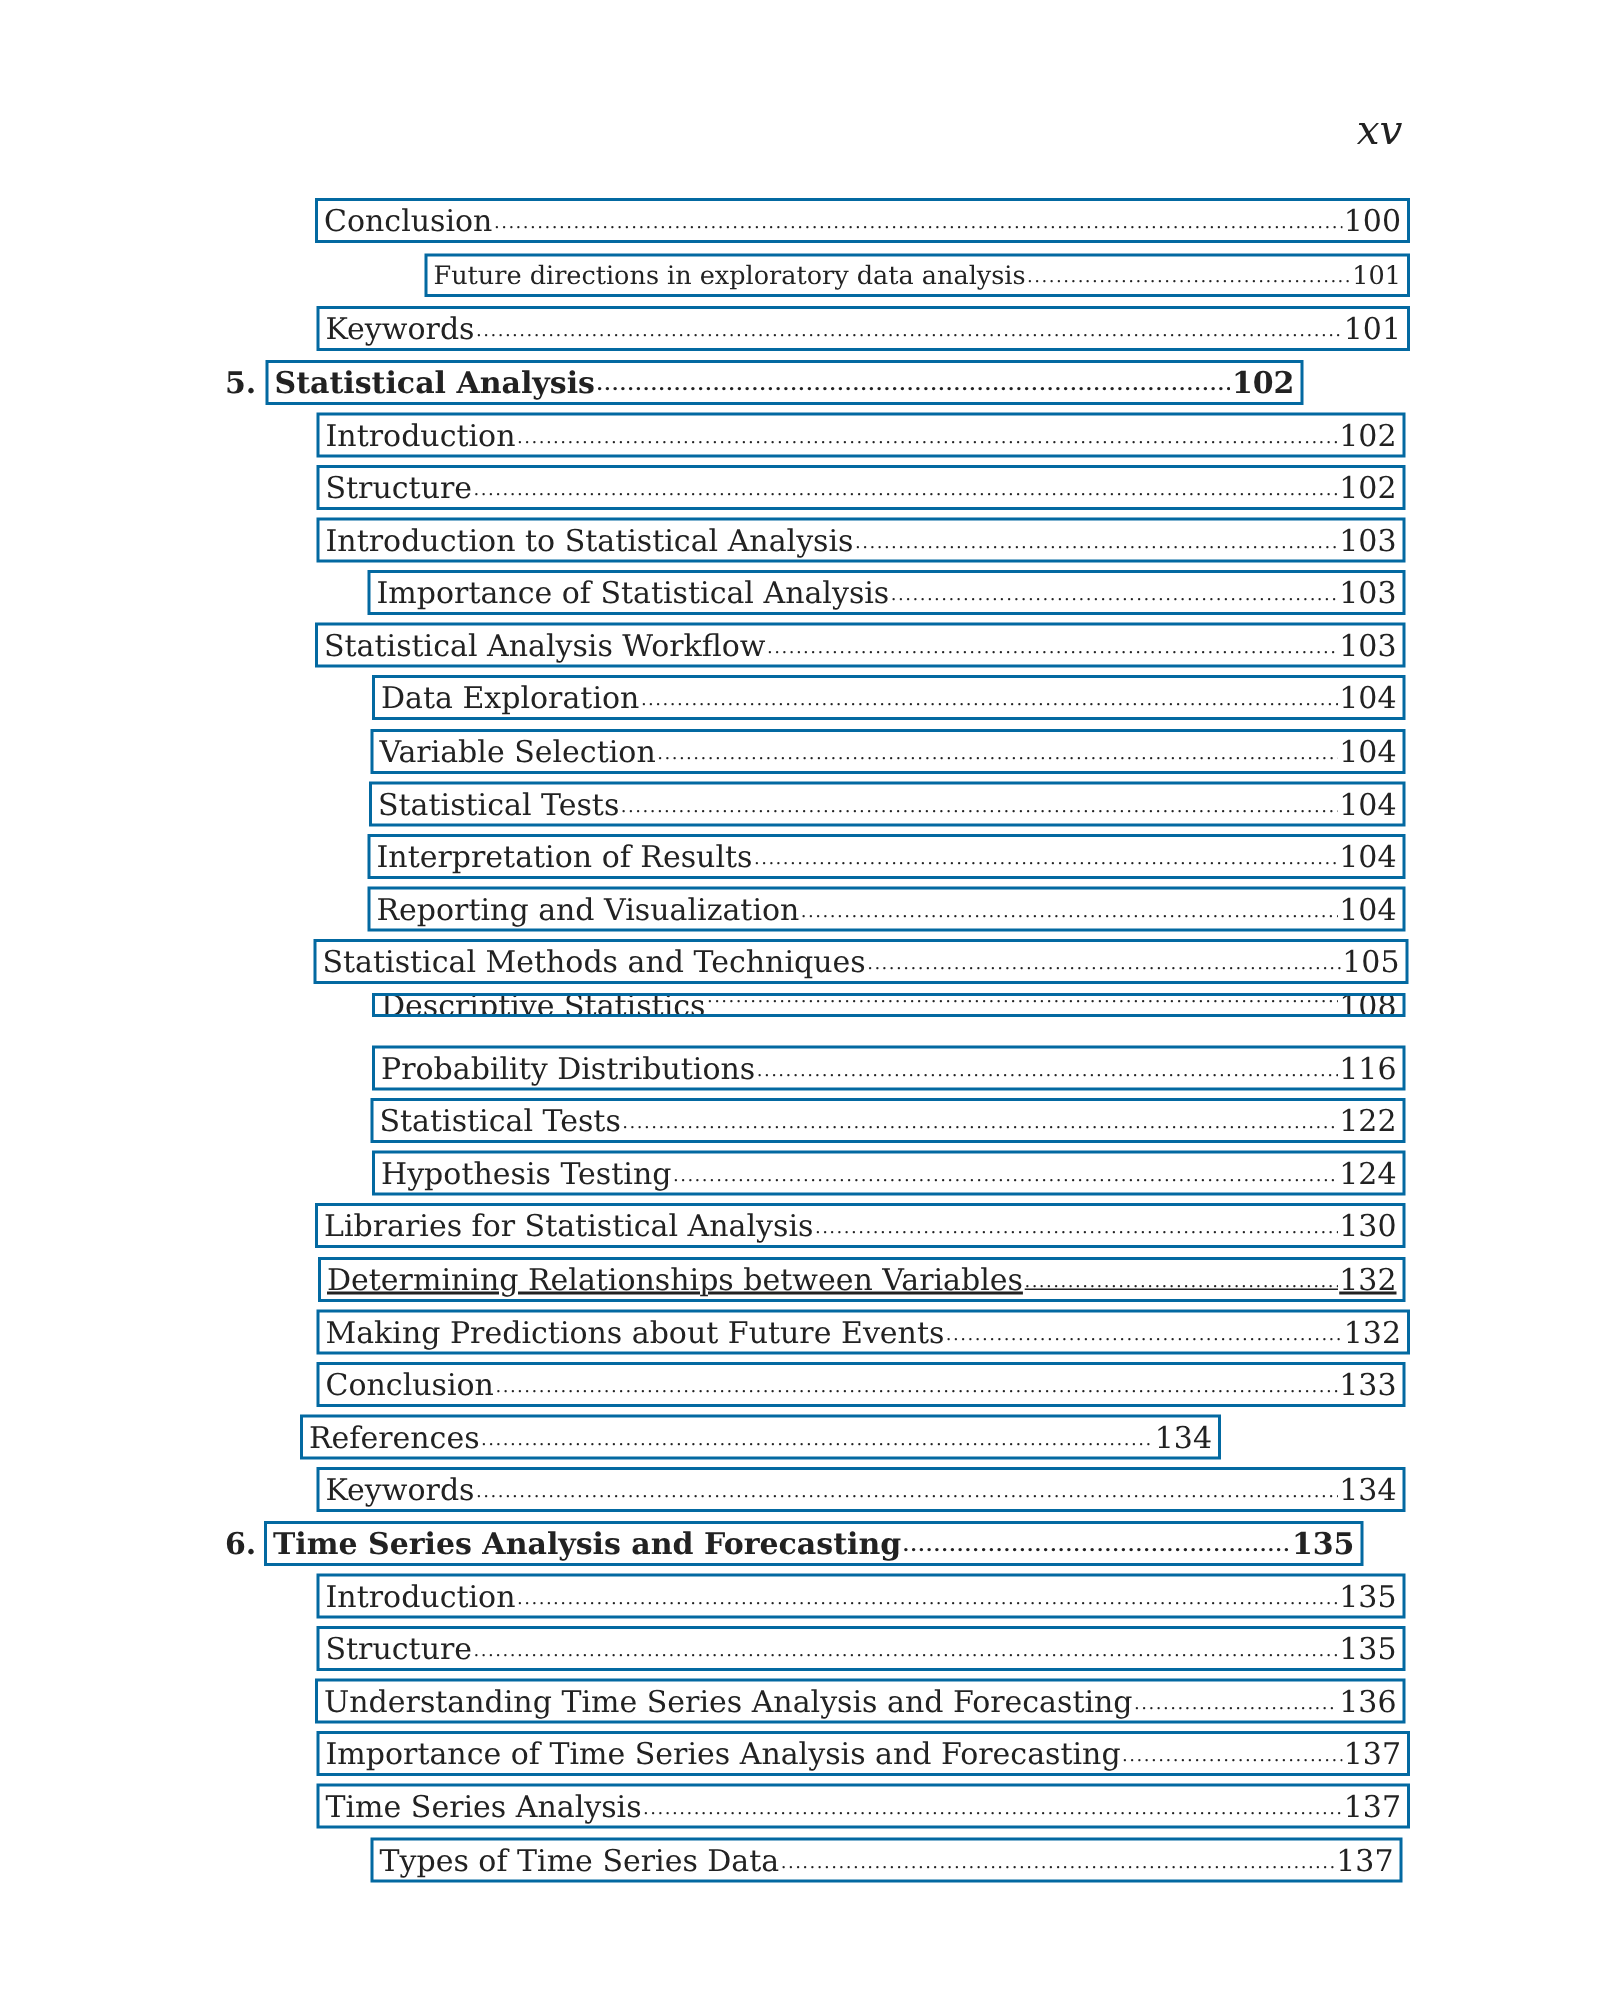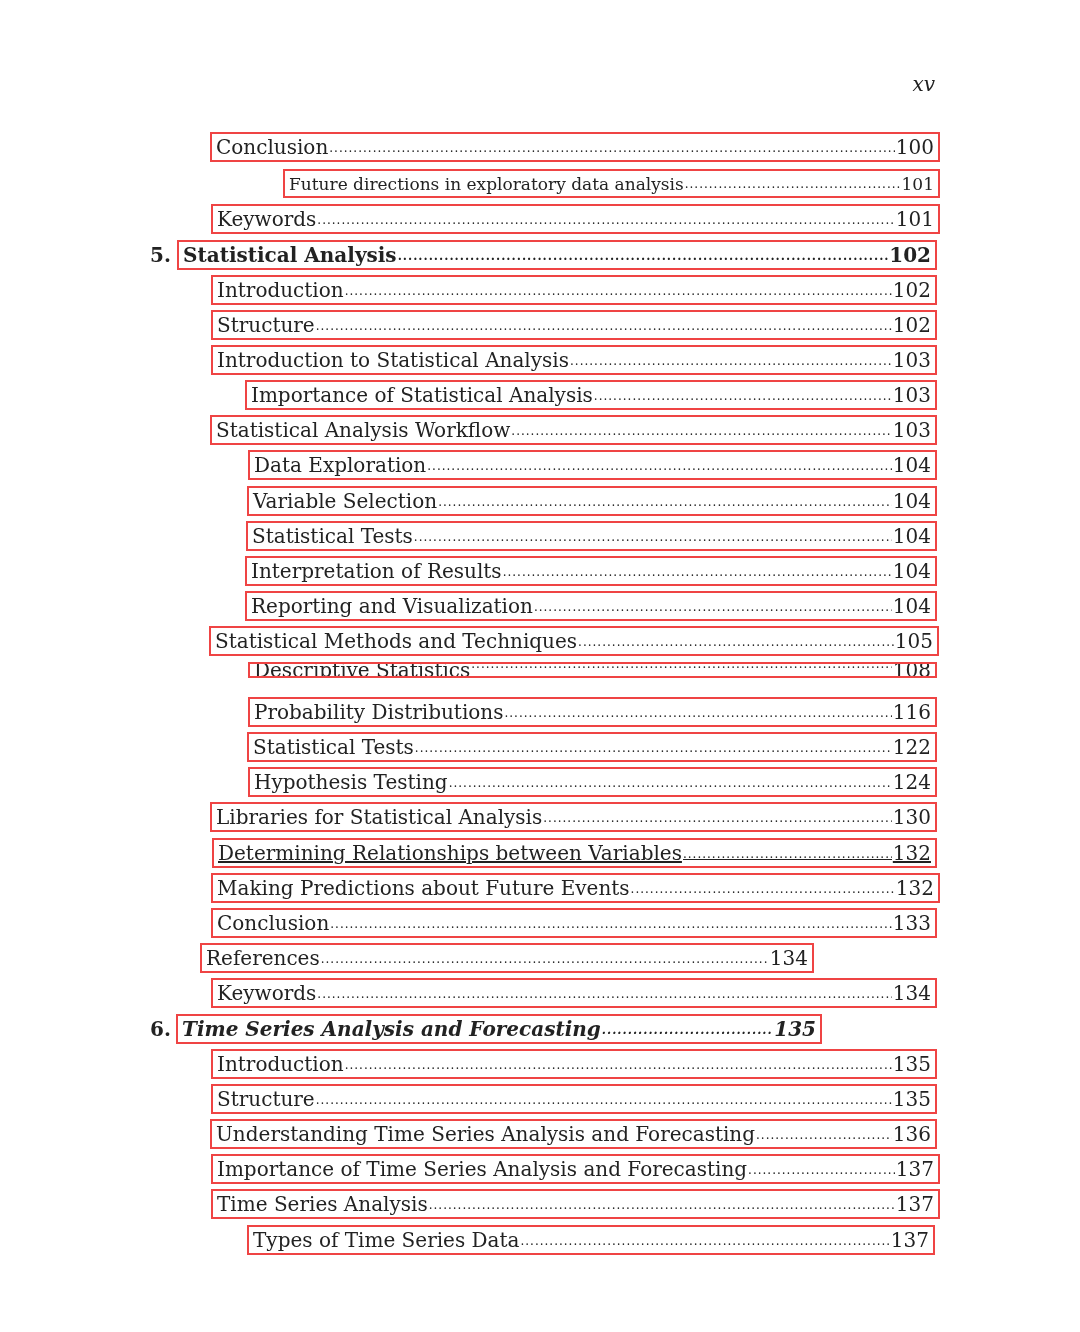--- a/index.html
+++ b/index.html
@@ -1,19 +1,19 @@
 <!DOCTYPE html>
 <html><head>
 <meta charset="utf-8">
 <style>
   html, body { margin: 0; padding: 0; background: #ffffff; }
   body { width: 1080px; height: 1332px; position: relative; overflow: hidden;
          font-family: "DejaVu Serif", "Liberation Serif", serif; color: #222; }
-  .page-num { position: absolute; top: 72px; right: 145px; font-style: italic; font-size: 20px; }
-  .row { position: absolute; height: 30px; border: 2px solid #ef4444; box-sizing: border-box;
+  .page-num { position: absolute; top: 72px; right: 145px; font-style: italic; font-size: 27px; }
+  .row { position: absolute; height: 30px; border: 2px solid #0369a1; box-sizing: border-box;
          display: flex; align-items: center; padding: 0 4px; font-size: 20px; overflow: hidden; white-space: nowrap; }
   .row .title { flex: 0 0 auto; }
   .row .leader { flex: 1 1 auto; overflow: hidden; margin: 0 1px; font-size: 12px; letter-spacing: 1px; align-self: flex-end; padding-bottom: 5px; }
   .row .leader::before { content: "......................................................................................................................................................................................................................................................"; }
   .row .pg { flex: 0 0 auto; }
   .row.italic { }
   .row.small { font-size: 17px; height: 28px; }
   .row.bold { font-weight: bold; }
   .chap-num { position: absolute; font-weight: bold; font-size: 20px; }
 </style>
@@ -31,21 +31,21 @@
       <span class="title">Future directions in exploratory data analysis</span>
       <span class="leader"></span>
       <span class="pg">101</span>
     </div>
     <div class="row" style="left: 211px; top: 204px; width: 729px; height: 30px;">
       <span class="title">Keywords</span>
       <span class="leader"></span>
       <span class="pg">101</span>
     </div>
     <div class="chap-num" style="left: 150px; top: 243px;">5.</div>
-    <div class="row bold" style="left: 177px; top: 240px; width: 760px; height: 30px;">
+    <div class="row bold" style="left: 177px; top: 240px; width: 692px; height: 30px;">
       <span class="title">Statistical Analysis</span>
       <span class="leader"></span>
       <span class="pg">102</span>
     </div>
     <div class="row" style="left: 211px; top: 275px; width: 726px; height: 30px;">
       <span class="title">Introduction</span>
       <span class="leader"></span>
       <span class="pg">102</span>
     </div>
     <div class="row" style="left: 211px; top: 310px; width: 726px; height: 30px;">
@@ -142,21 +142,21 @@
       <span class="title">References</span>
       <span class="leader"></span>
       <span class="pg">134</span>
     </div>
     <div class="row" style="left: 211px; top: 978px; width: 726px; height: 30px;">
       <span class="title">Keywords</span>
       <span class="leader"></span>
       <span class="pg">134</span>
     </div>
     <div class="chap-num" style="left: 150px; top: 1017px;">6.</div>
-    <div class="row bold" style="left: 176px; top: 1014px; width: 646px; height: 30px; font-style: italic;">
+    <div class="row bold" style="left: 176px; top: 1014px; width: 733px; height: 30px;">
       <span class="title">Time Series Analysis and Forecasting</span>
       <span class="leader"></span>
       <span class="pg">135</span>
     </div>
     <div class="row" style="left: 211px; top: 1049px; width: 726px; height: 30px;">
       <span class="title">Introduction</span>
       <span class="leader"></span>
       <span class="pg">135</span>
     </div>
     <div class="row" style="left: 211px; top: 1084px; width: 726px; height: 30px;">

